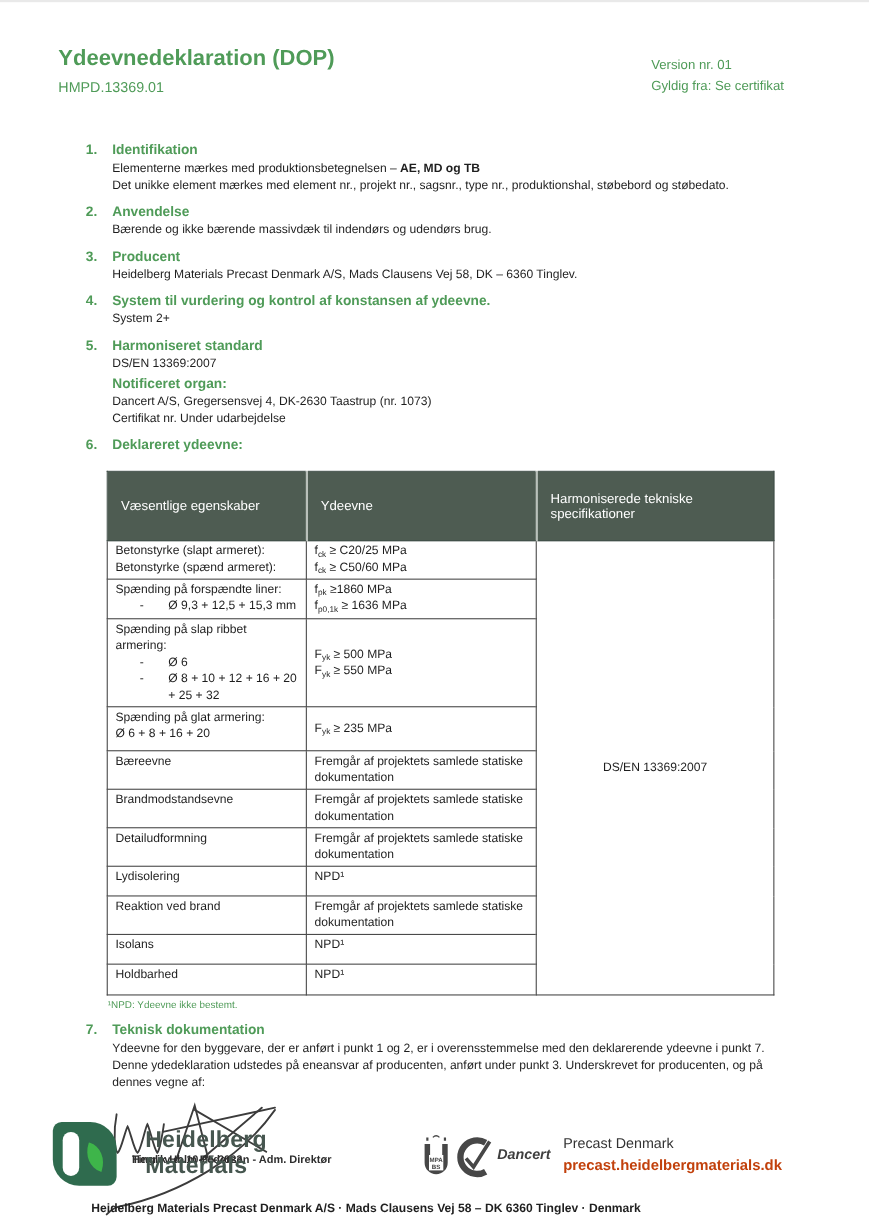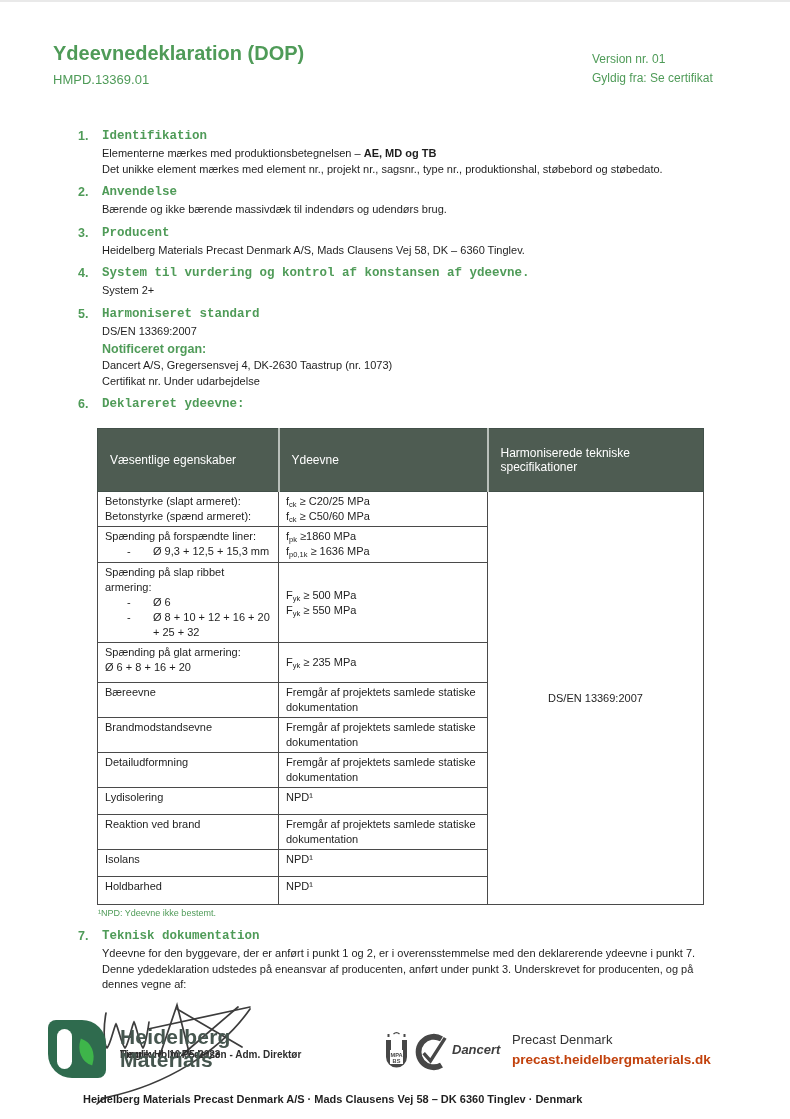--- a/index.html
+++ b/index.html
@@ -10,21 +10,21 @@
   .page::before{content:"";position:absolute;top:0;left:0;right:0;height:2px;background:#e9e9e9;}
   
   .doc-title{position:absolute;left:53px;top:42px;font-size:20px;font-weight:700;color:#4f9b58;}
   .doc-number{position:absolute;left:53px;top:72px;font-size:13px;color:#4f9b58;}
   .version-block{position:absolute;left:592px;top:50px;font-size:12px;line-height:19px;color:#4f9b58;}
   
   .content{position:absolute;left:78px;top:128px;width:648px;}
   .sec{display:flex;margin-bottom:7px;}
   .sec-num{width:24px;flex:0 0 24px;font-size:12.5px;font-weight:700;color:#4f9b58;line-height:17px;}
   .sec-main{flex:1;}
-  .sec-title{font-size:12.5px;font-weight:700;color:#4f9b58;line-height:17px;margin-bottom:1px;font-family:Liberation Mono, monospace;}
+  .sec-title{font-size:12.5px;font-weight:700;color:#4f9b58;line-height:17px;margin-bottom:1px;}
   .sec-line{font-size:11px;line-height:15.5px;color:#1e1e1e;}
   .sec-line.subhead{font-size:12.5px;font-weight:700;color:#4f9b58;line-height:17px;margin-top:2px;}
   
   .table-block{margin:14px 0 10px 19px;}
   table.dop{border-collapse:collapse;width:606px;table-layout:fixed;}
   table.dop th{
     background:#4e5c52;color:#ffffff;font-weight:400;font-size:12px;text-align:left;
     vertical-align:middle;padding:6px 12px;height:50px;border:1px solid #42504a;
   }
   table.dop th + th{border-left:2px solid #b9c0ba;margin-left:40px;}
@@ -51,21 +51,21 @@
   table.dop tbody tr:nth-child(8){height:27px;}
   table.dop tbody tr:nth-child(9){height:33px;}
   table.dop tbody tr:nth-child(10){height:27px;}
   table.dop tbody tr:nth-child(11){height:28px;}
   
   .signature{position:relative;height:112px;margin:8px 0 0 12px;}
   .sig-svg{position:absolute;left:0;top:-4px;}
   .sig-name{position:absolute;left:30px;top:48px;font-size:10px;font-weight:600;color:#2e2e2e;}
   .sig-date{position:absolute;left:30px;top:48px;font-size:10px;font-weight:600;color:#2e2e2e;}
   
-  .brand{position:absolute;left:48px;top:1020px;display:flex;gap:14px;}
+  .brand{position:absolute;left:48px;top:1020px;display:flex;gap:26px;}
   .hm-logo{position:relative;width:58px;height:58px;background:#2f6b4e;border-radius:8px 24px 8px 24px;}
   .hm-logo .slot{position:absolute;left:9px;top:9px;width:15px;height:40px;background:#ffffff;border-radius:8px;}
   .hm-logo .leaf{position:absolute;left:29px;top:21px;width:19px;height:22px;background:#3eb54a;border-radius:0 95% 0 95%;transform:rotate(18deg);}
   .wordmark{font-size:21px;font-weight:700;color:#46564f;line-height:23px;padding-top:5px;letter-spacing:0.2px;}
   .certs{position:absolute;left:383px;top:1030px;display:flex;align-items:center;}
   .dancert-label{font-size:13px;font-weight:700;font-style:italic;color:#3f3f3f;padding-bottom:6px;}
   .precast{position:absolute;left:512px;top:1030px;font-size:13px;line-height:20px;color:#333;}
   .precast .site{font-weight:700;font-size:13.5px;color:#c2410c;}
   .address-line{position:absolute;left:53px;top:1093px;font-size:11px;font-weight:700;color:#1f1f1f;padding-left:30px;}
 </style>

